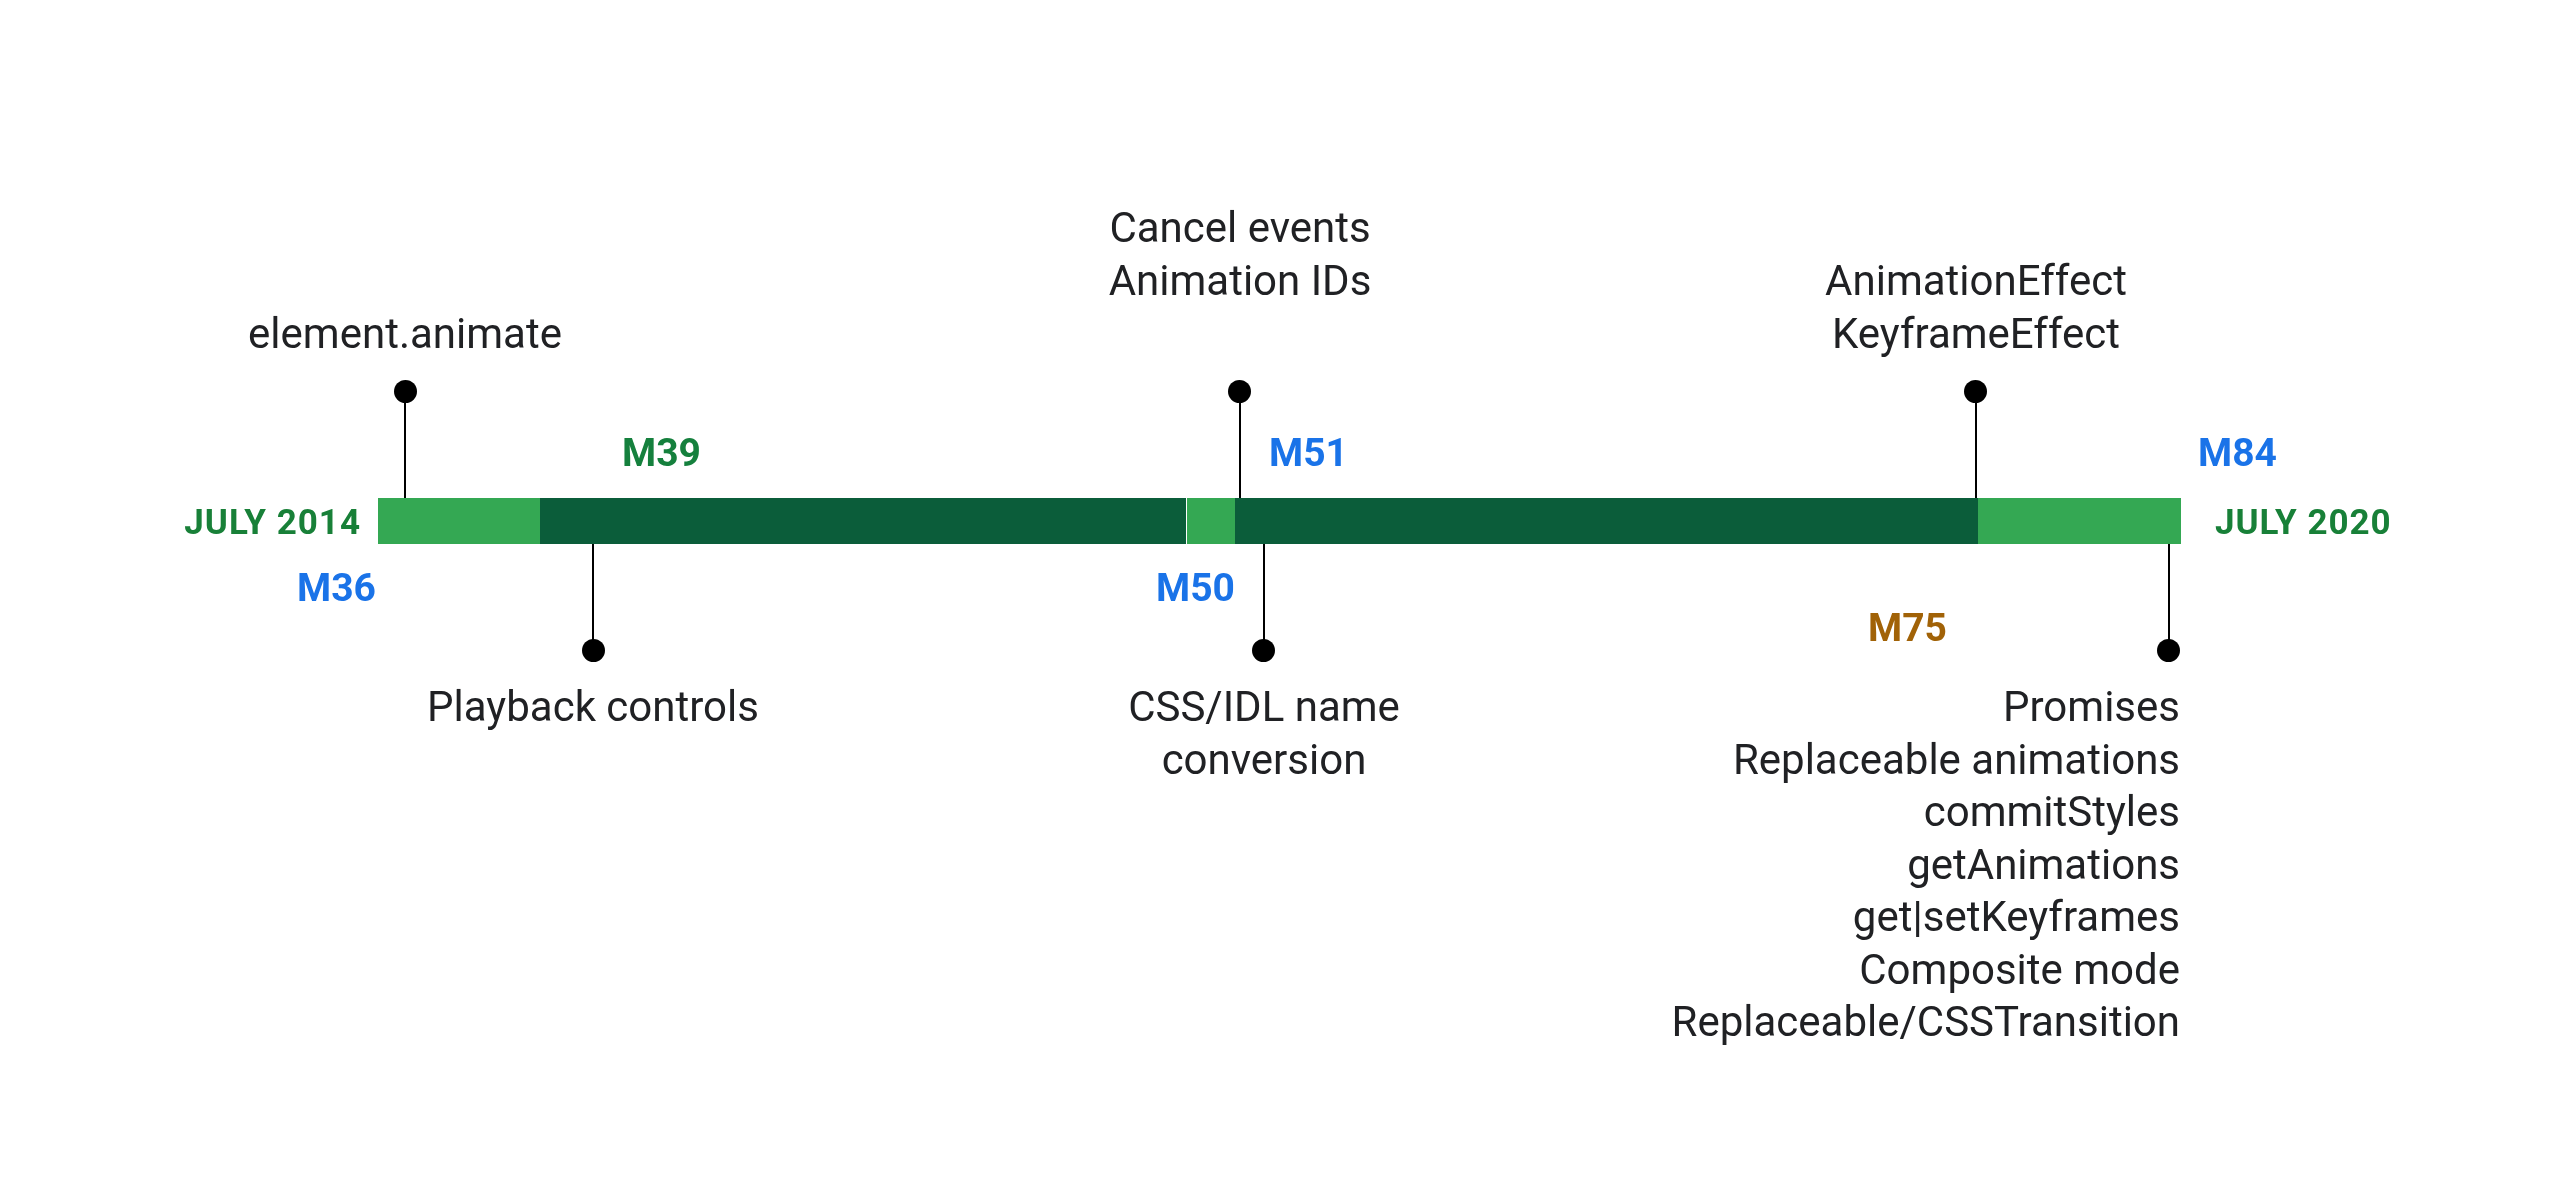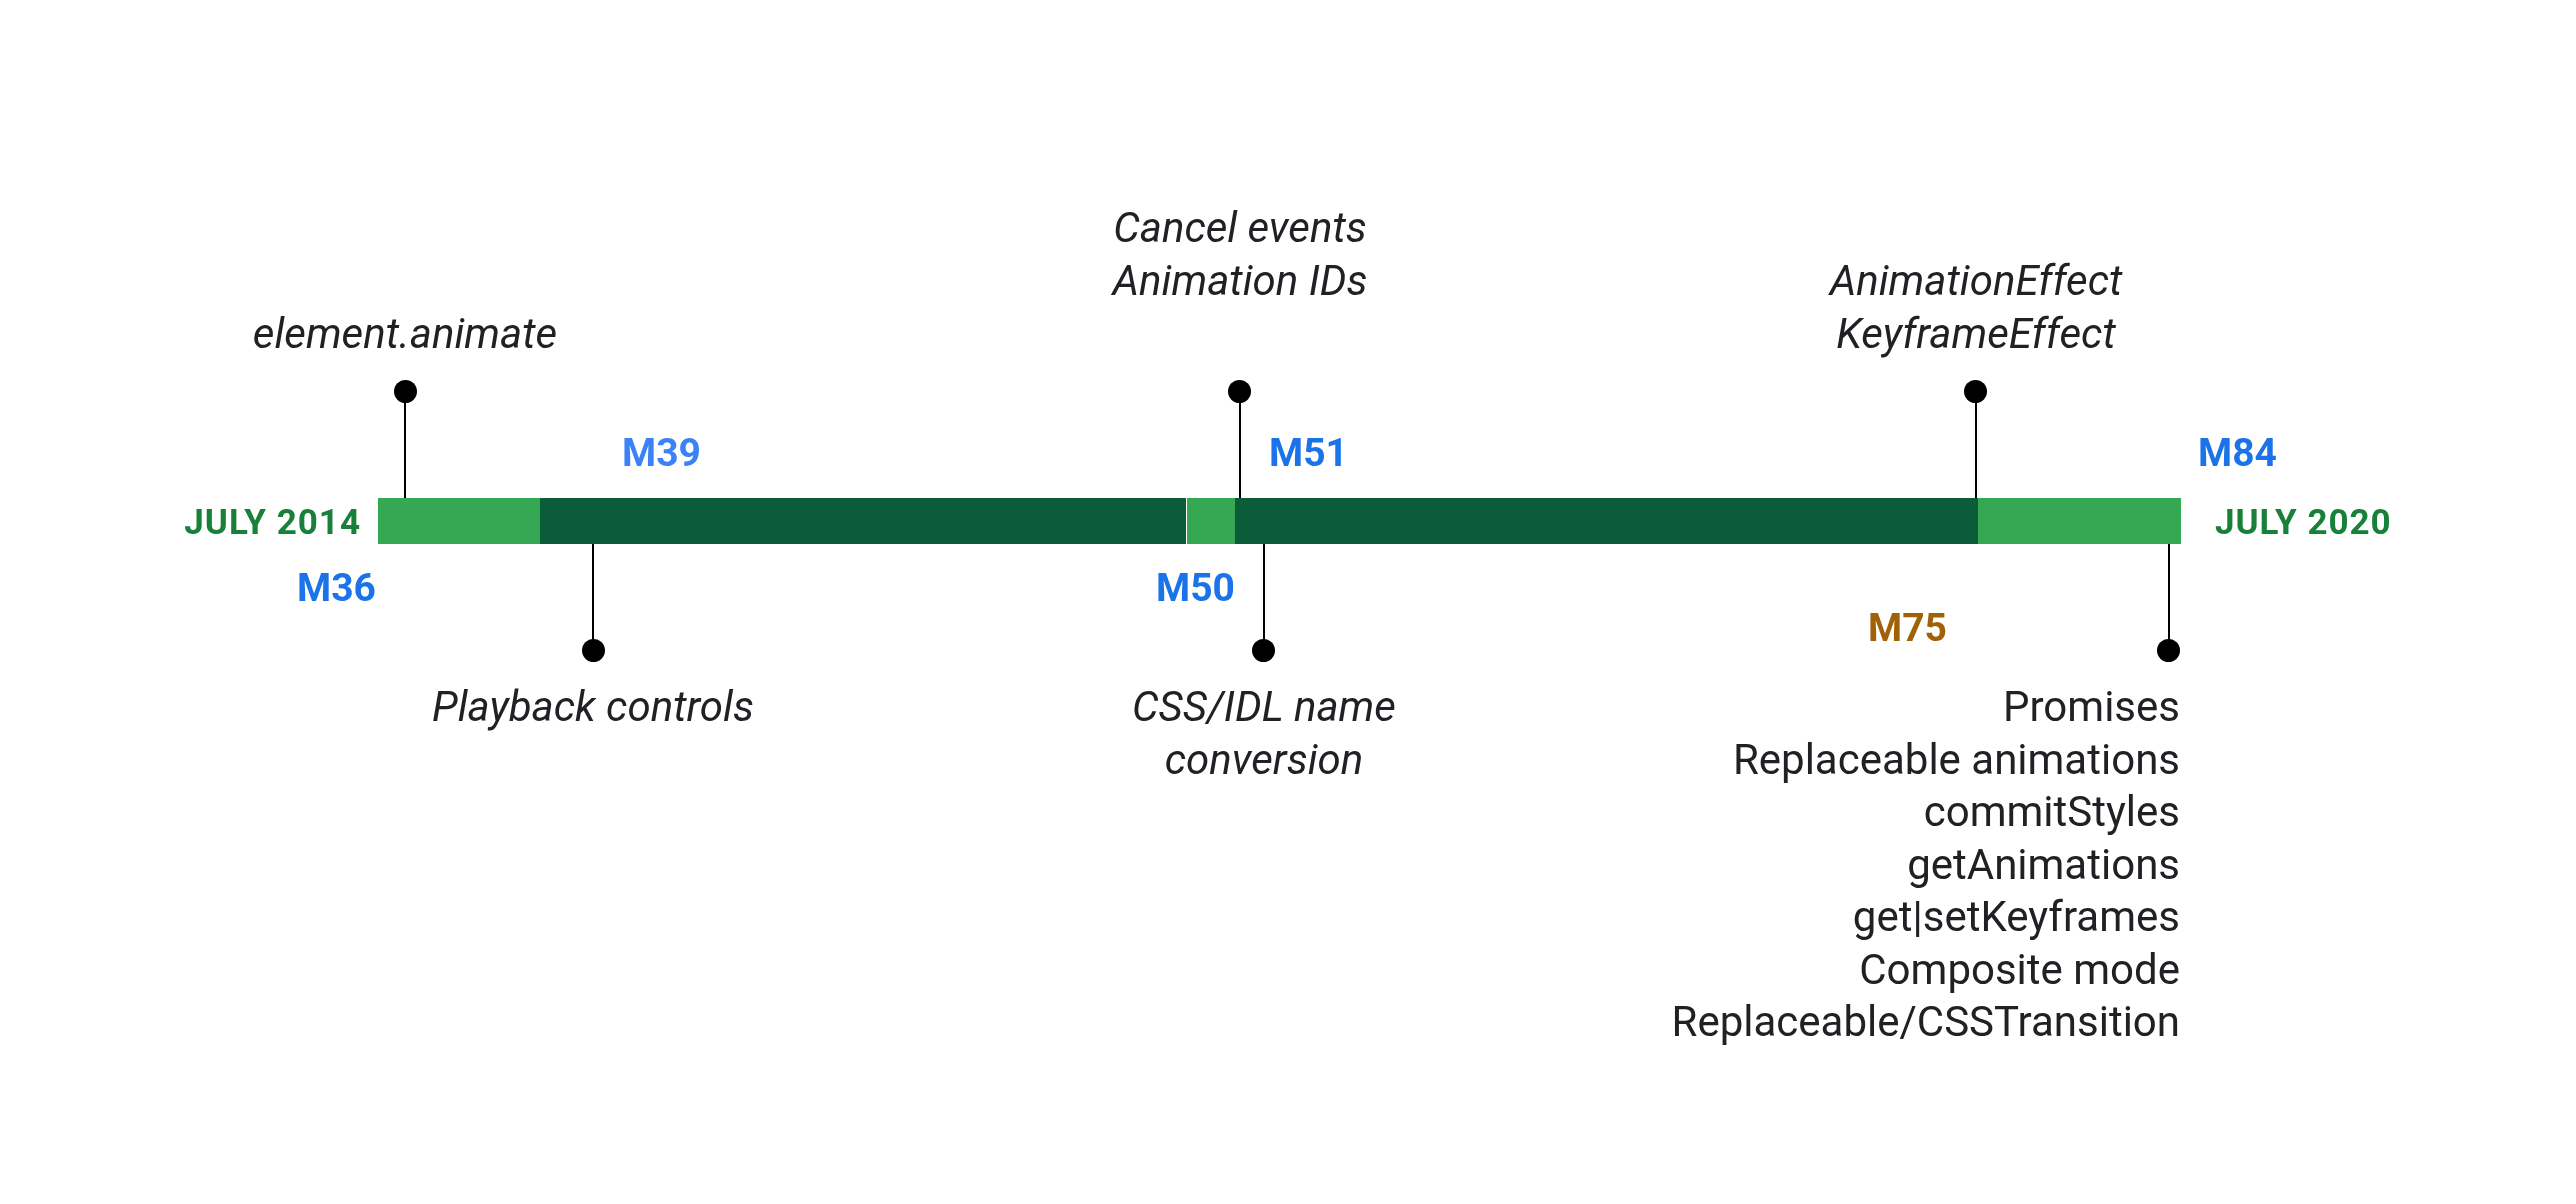--- a/index.html
+++ b/index.html
@@ -44,21 +44,21 @@
   .feature-label {
     position: absolute;
     font-size: 42px;
     line-height: 1.25;
     color: #202124;
     font-weight: 400;
     white-space: nowrap;
   }
   .feature-label .line { display: block; }
   .align-right { text-align: right; }
-  .align-center { text-align: center; font-style: italic; }
+  .align-center { text-align: center; }
 </style>
 </head>
 <body>
 
 <div class="stage" id="stage">
 
   <div class="date-label" id="date-start" style="color: rgb(24, 128, 56); top: 502px; right: 2215px; margin-left: 36px;">JULY 2014</div>
   <div class="date-label" id="date-end" style="color: rgb(24, 128, 56); top: 502px; left: 2215px;">JULY 2020</div>
 
   <div id="bar-container">
@@ -71,21 +71,21 @@
 
   <div id="milestones">
       <div class="stem" style="left: 404px; top: 392px; height: 106px;"></div>
       <div class="dot" style="left: 394px; top: 380px;"></div>
       <div class="version-label" style="color: rgb(26, 115, 232); top: 565px; right: 2200px;">M36</div>
       <div class="feature-label align-center" style="top: 308px; left: 405px; transform: translateX(-50%);">
         <span class="line">element.animate</span>
       </div>
       <div class="stem" style="left: 592px; top: 544px; height: 106px;"></div>
       <div class="dot" style="left: 582px; top: 639px;"></div>
-      <div class="version-label" style="color: #3b82f6; top: 430px; left: 622px;">M39</div>
+      <div class="version-label" style="color: #15803d; top: 430px; left: 622px;">M39</div>
       <div class="feature-label align-center" style="top: 681px; left: 593px; transform: translateX(-50%);">
         <span class="line">Playback controls</span>
       </div>
       <div class="stem" style="left: 1263px; top: 544px; height: 106px;"></div>
       <div class="dot" style="left: 1252px; top: 639px;"></div>
       <div class="version-label" style="color: rgb(26, 115, 232); top: 565px; right: 1341px;">M50</div>
       <div class="feature-label align-center" style="top: 681px; left: 1264px; transform: translateX(-50%);">
         <span class="line">CSS/IDL name</span>
         <span class="line">conversion</span>
       </div>

